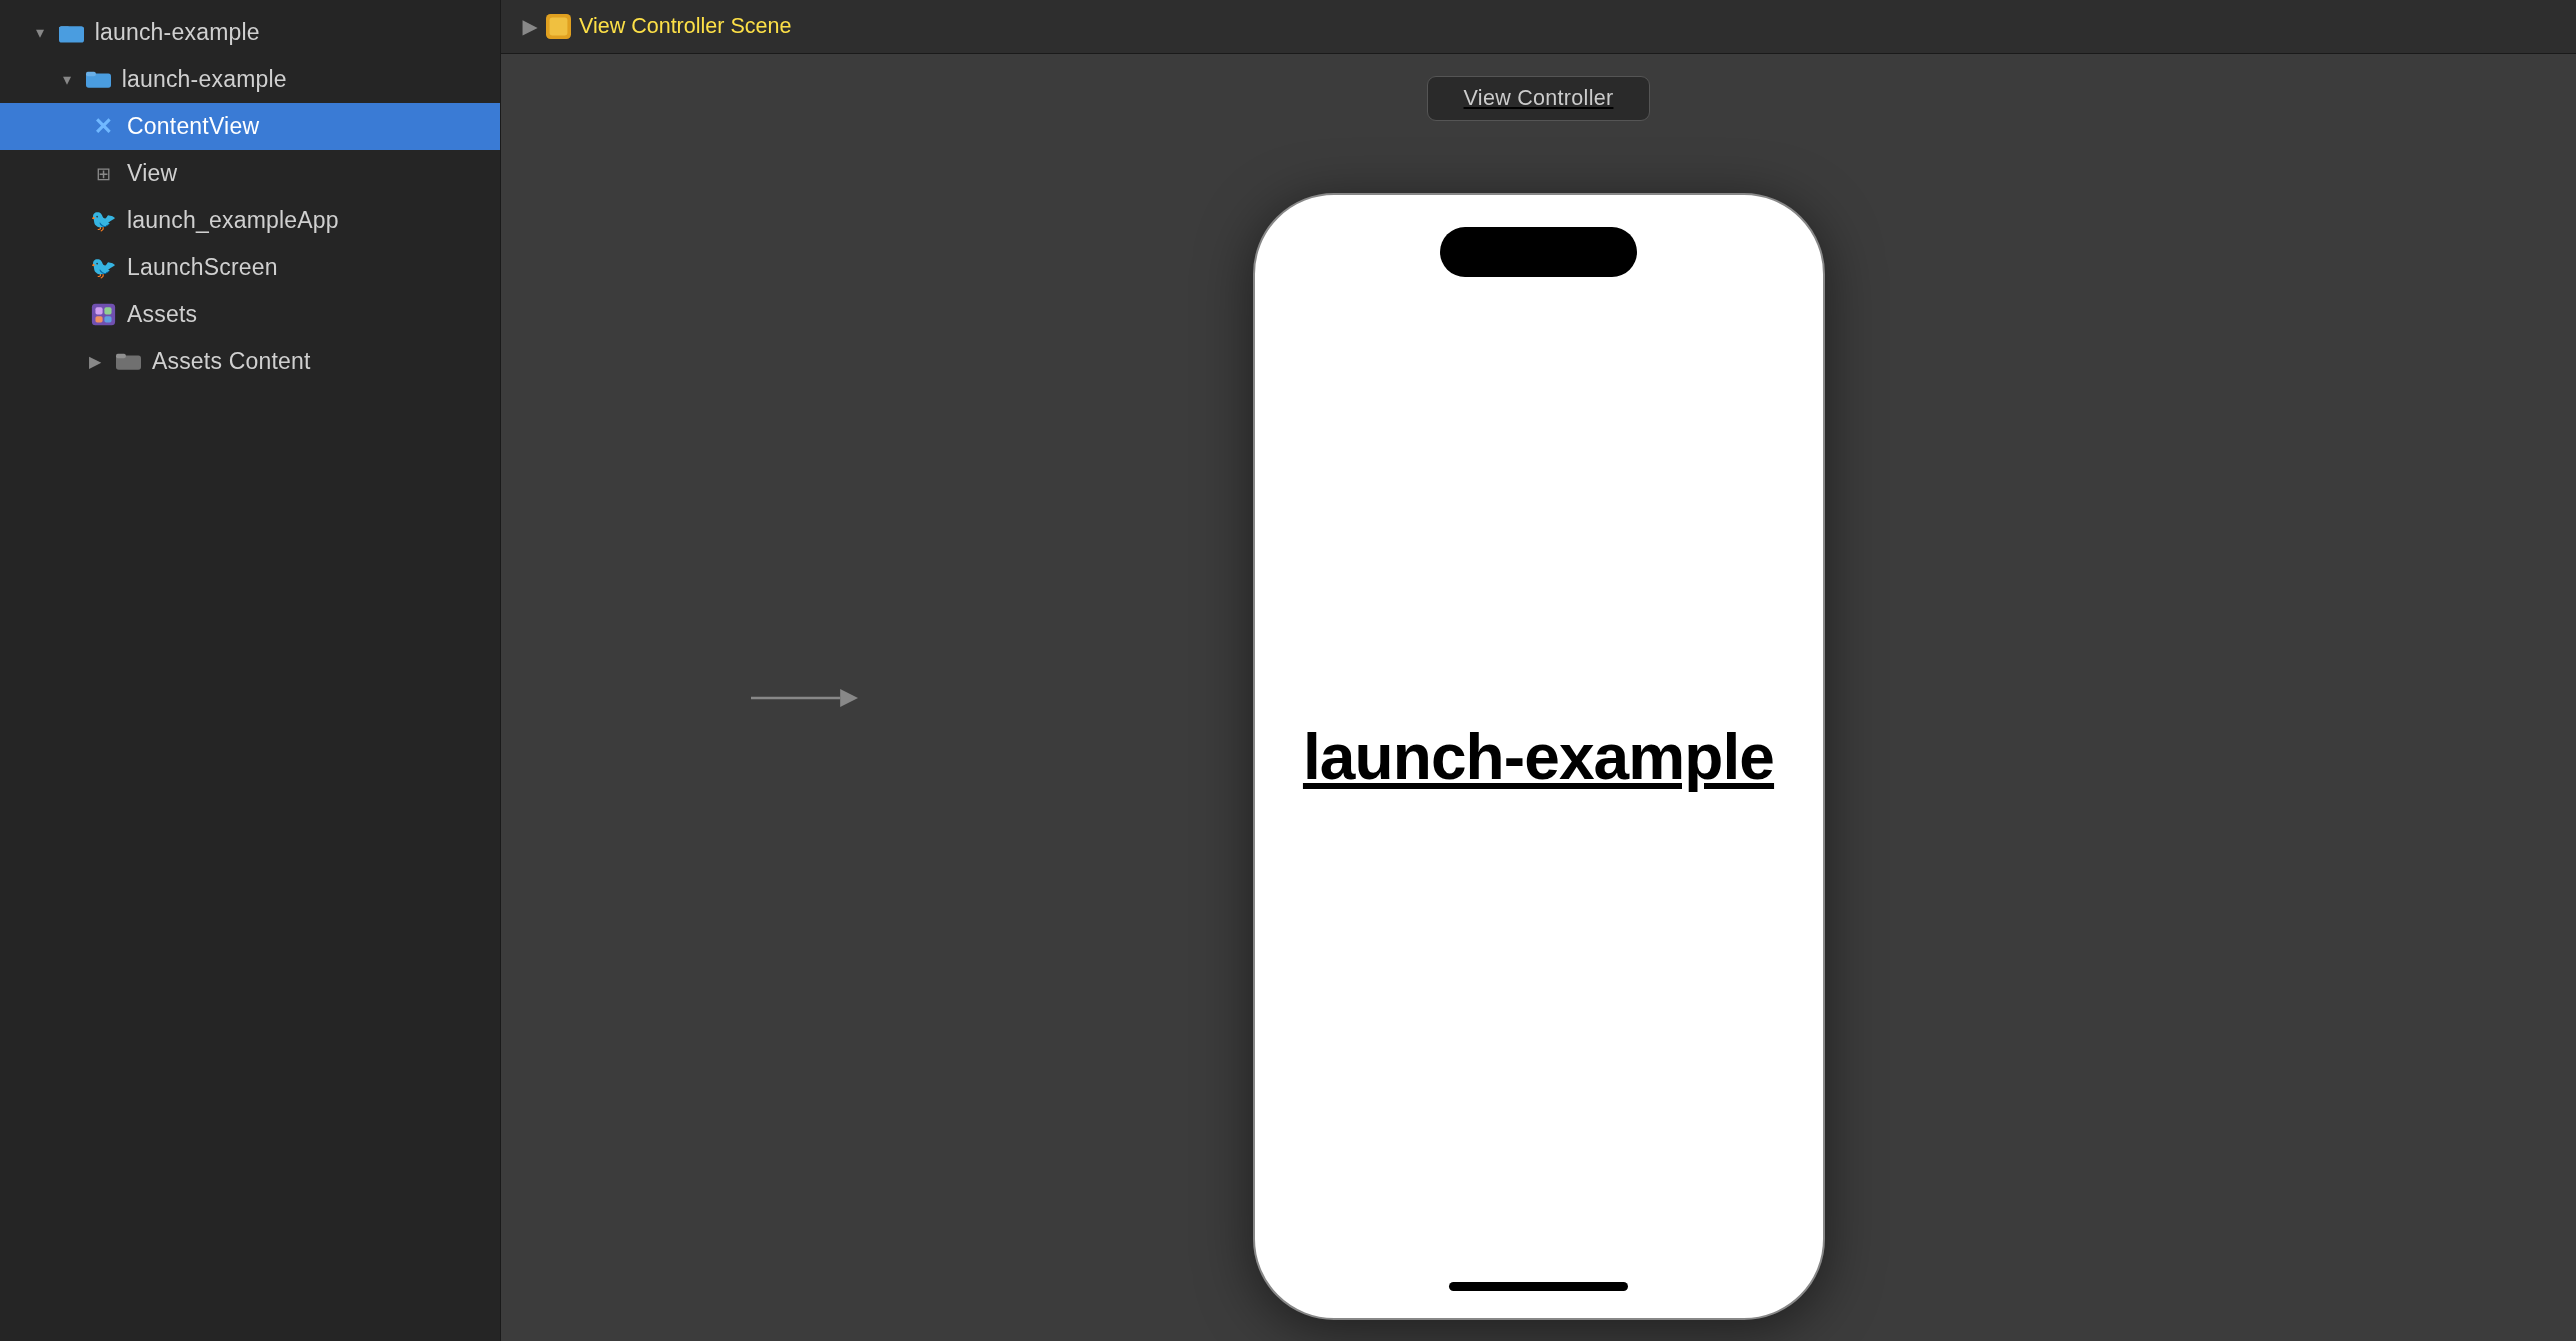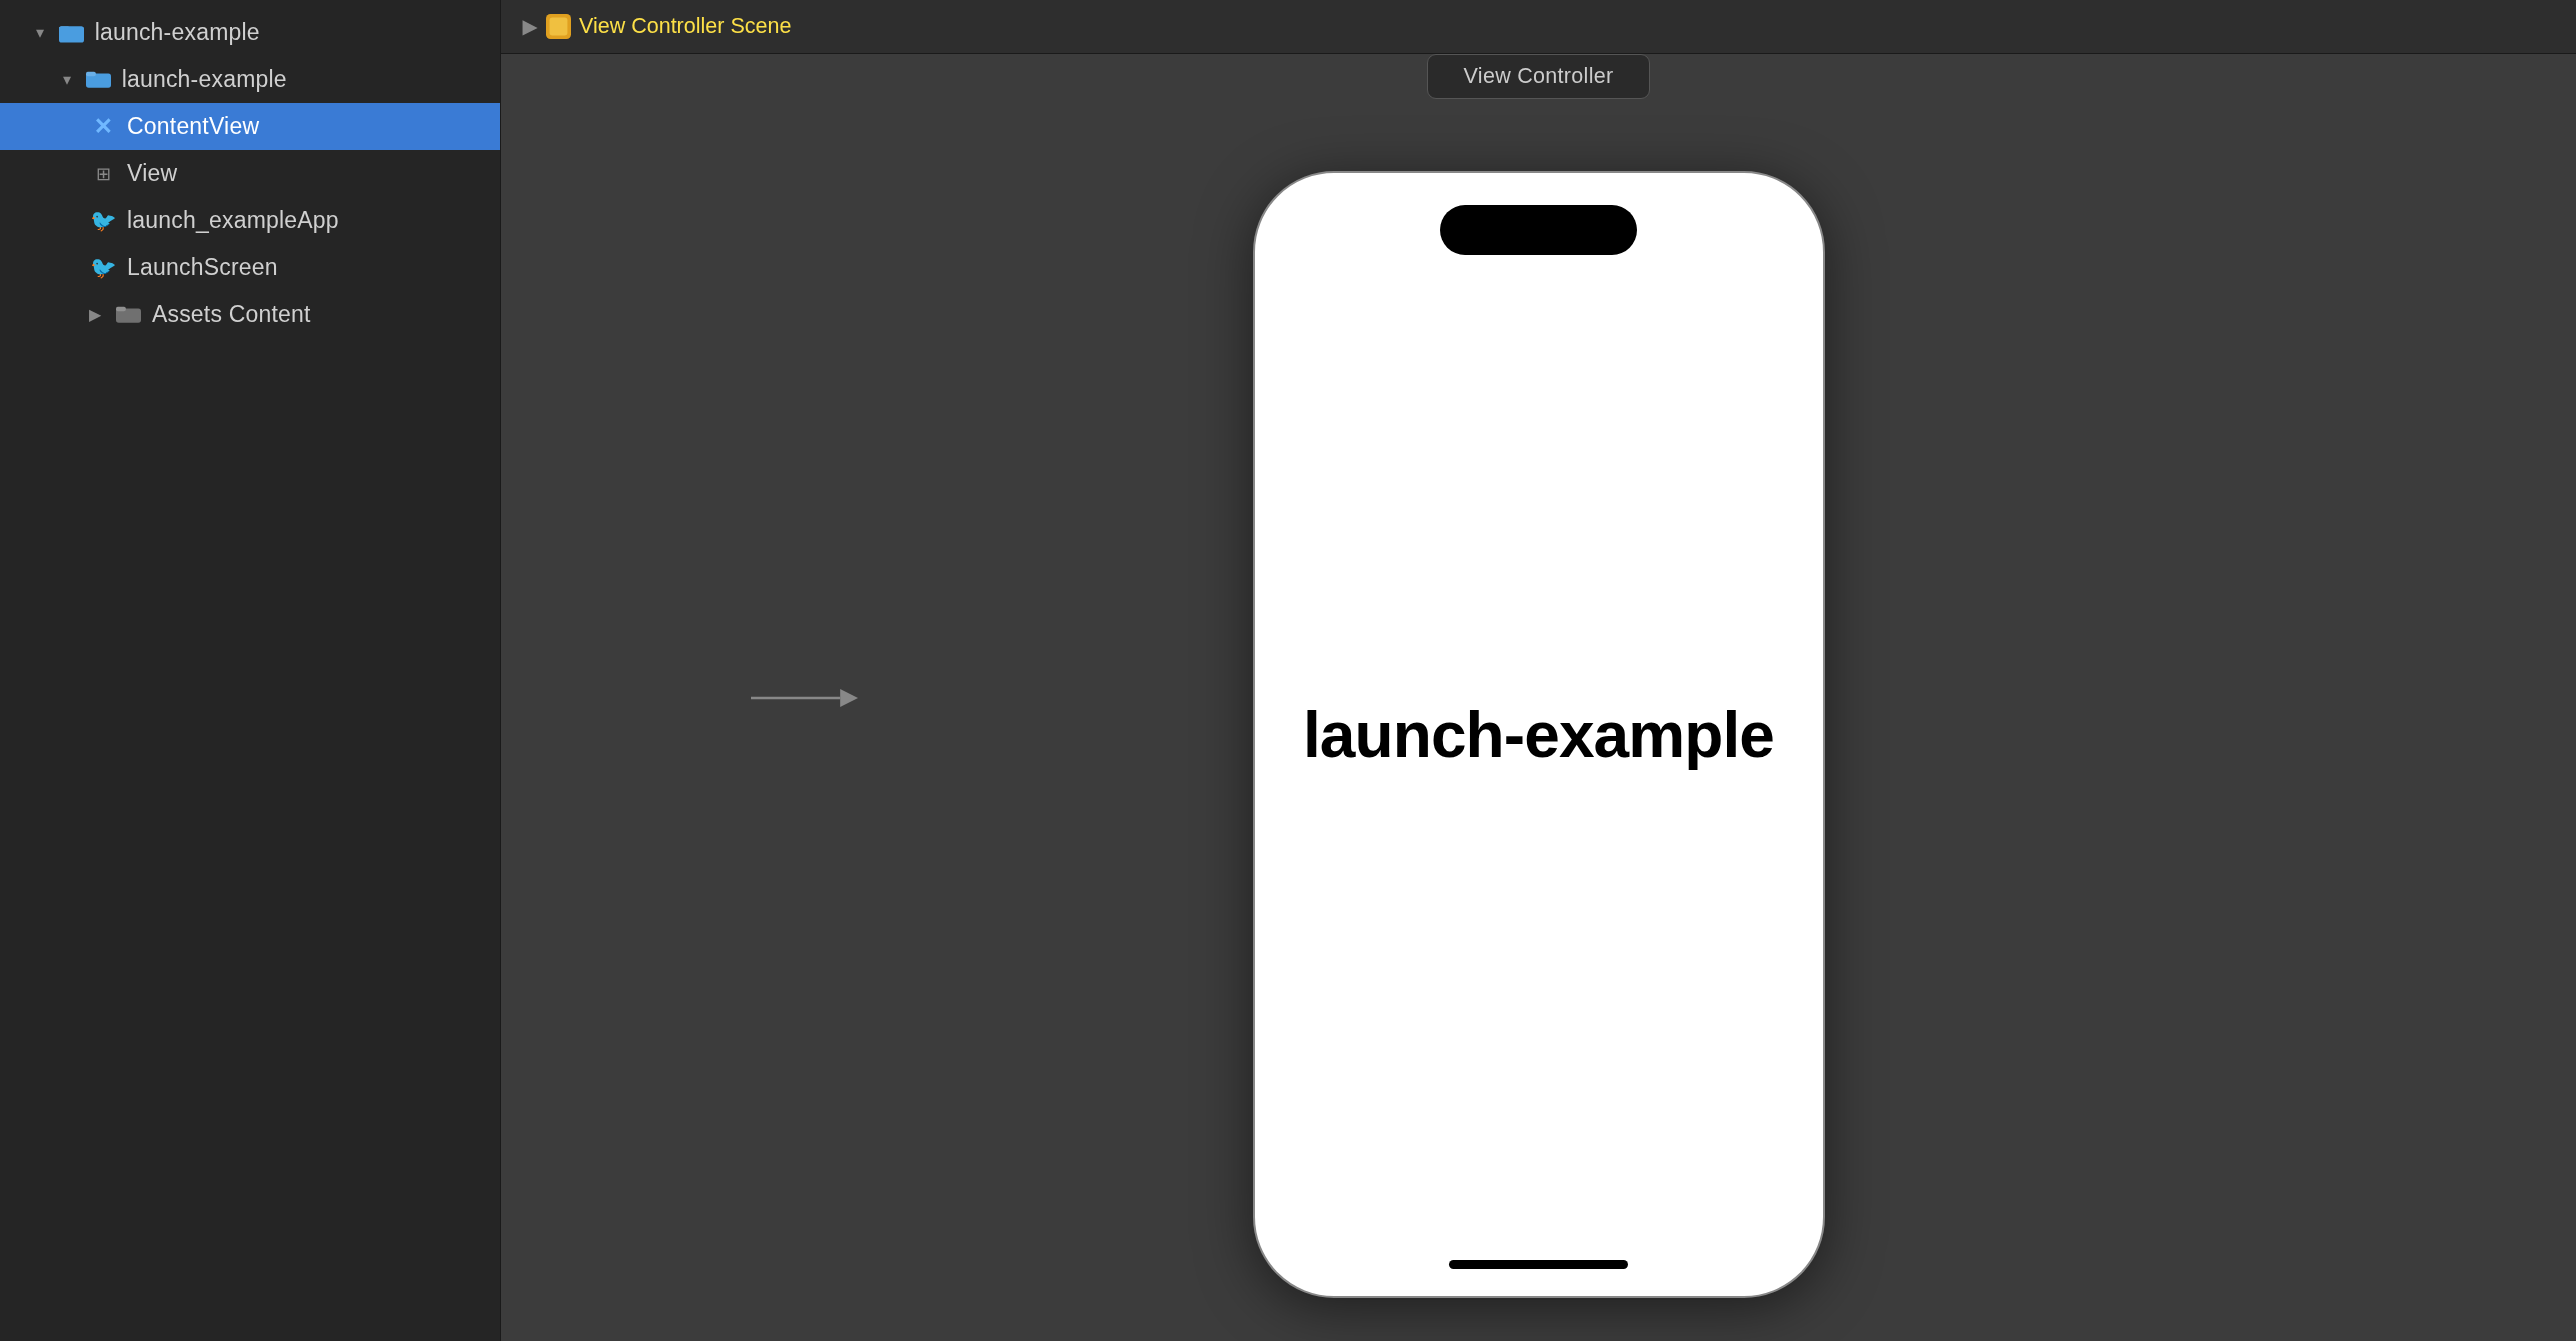--- a/index.html
+++ b/index.html
@@ -102,24 +102,25 @@
 
     .scene-bar .scene-label {
       color: #fde047;
       font-size: 21.5px;
     }
 
     
     .canvas-area {
       flex: 1;
       display: flex;
-      align-items: flex-start;
+      align-items: center;
       justify-content: center;
       position: relative;
       background: #3c3c3c;
+      text-decoration: underline;
     }
 
     
     .storyboard-arrow {
       position: absolute;
       left: 250px;
       top: 50%;
       transform: translateY(-50%);
       color: #888;
       font-size: 36px;
@@ -235,20 +236,33 @@
   <div class="sidebar-item indent-3">
     <span class="icon xcode-icon-orange" style="font-size:21.5px;">🐦</span>
     <span class="label">launch_exampleApp</span>
   </div>
 
   <div class="sidebar-item indent-3">
     <span class="icon xcode-icon-orange" style="font-size:21.5px;">🐦</span>
     <span class="label">LaunchScreen</span>
   </div>
 
+  <div class="sidebar-item indent-3">
+    <span class="icon" style="font-size:19.7px;">
+
+      <svg width="27" height="25" viewBox="0 0 30 28" fill="none">
+        <rect x="2" y="2" width="26" height="24" rx="4" fill="#7050b0"></rect>
+        <rect x="6" y="6" width="8" height="8" rx="2" fill="#d0a0f0"></rect>
+        <rect x="16" y="6" width="8" height="8" rx="2" fill="#90d090"></rect>
+        <rect x="6" y="16" width="8" height="7" rx="2" fill="#f09060"></rect>
+        <rect x="16" y="16" width="8" height="7" rx="2" fill="#60a0e0"></rect>
+      </svg>
+    </span>
+    <span class="label">Assets</span>
+  </div>
 
   <div class="sidebar-item indent-3">
     <span class="chevron" style="font-size:16px;">▶</span>
     <span class="icon">
       <svg width="25" height="21.5" viewBox="0 0 28 24" fill="none">
         <rect x="0" y="5" width="28" height="16" rx="3" fill="#707070"></rect>
         <rect x="0" y="3" width="11" height="5" rx="2" fill="#909090"></rect>
       </svg>
     </span>
     <span class="label">Assets Content</span>

